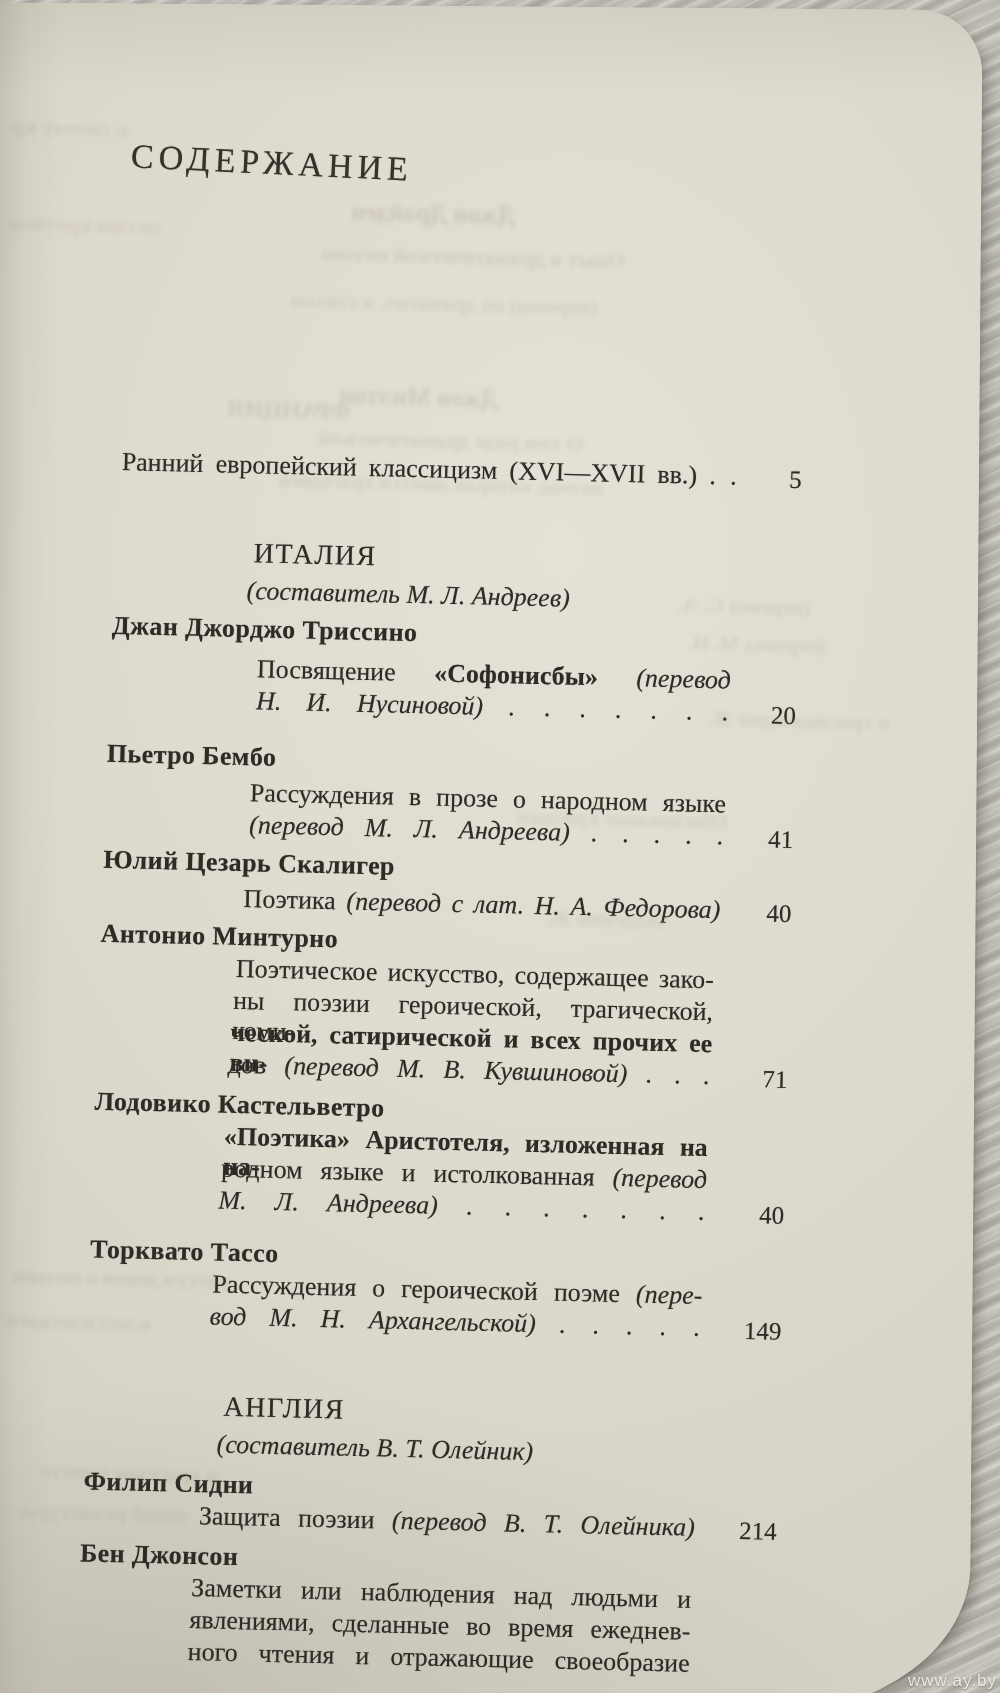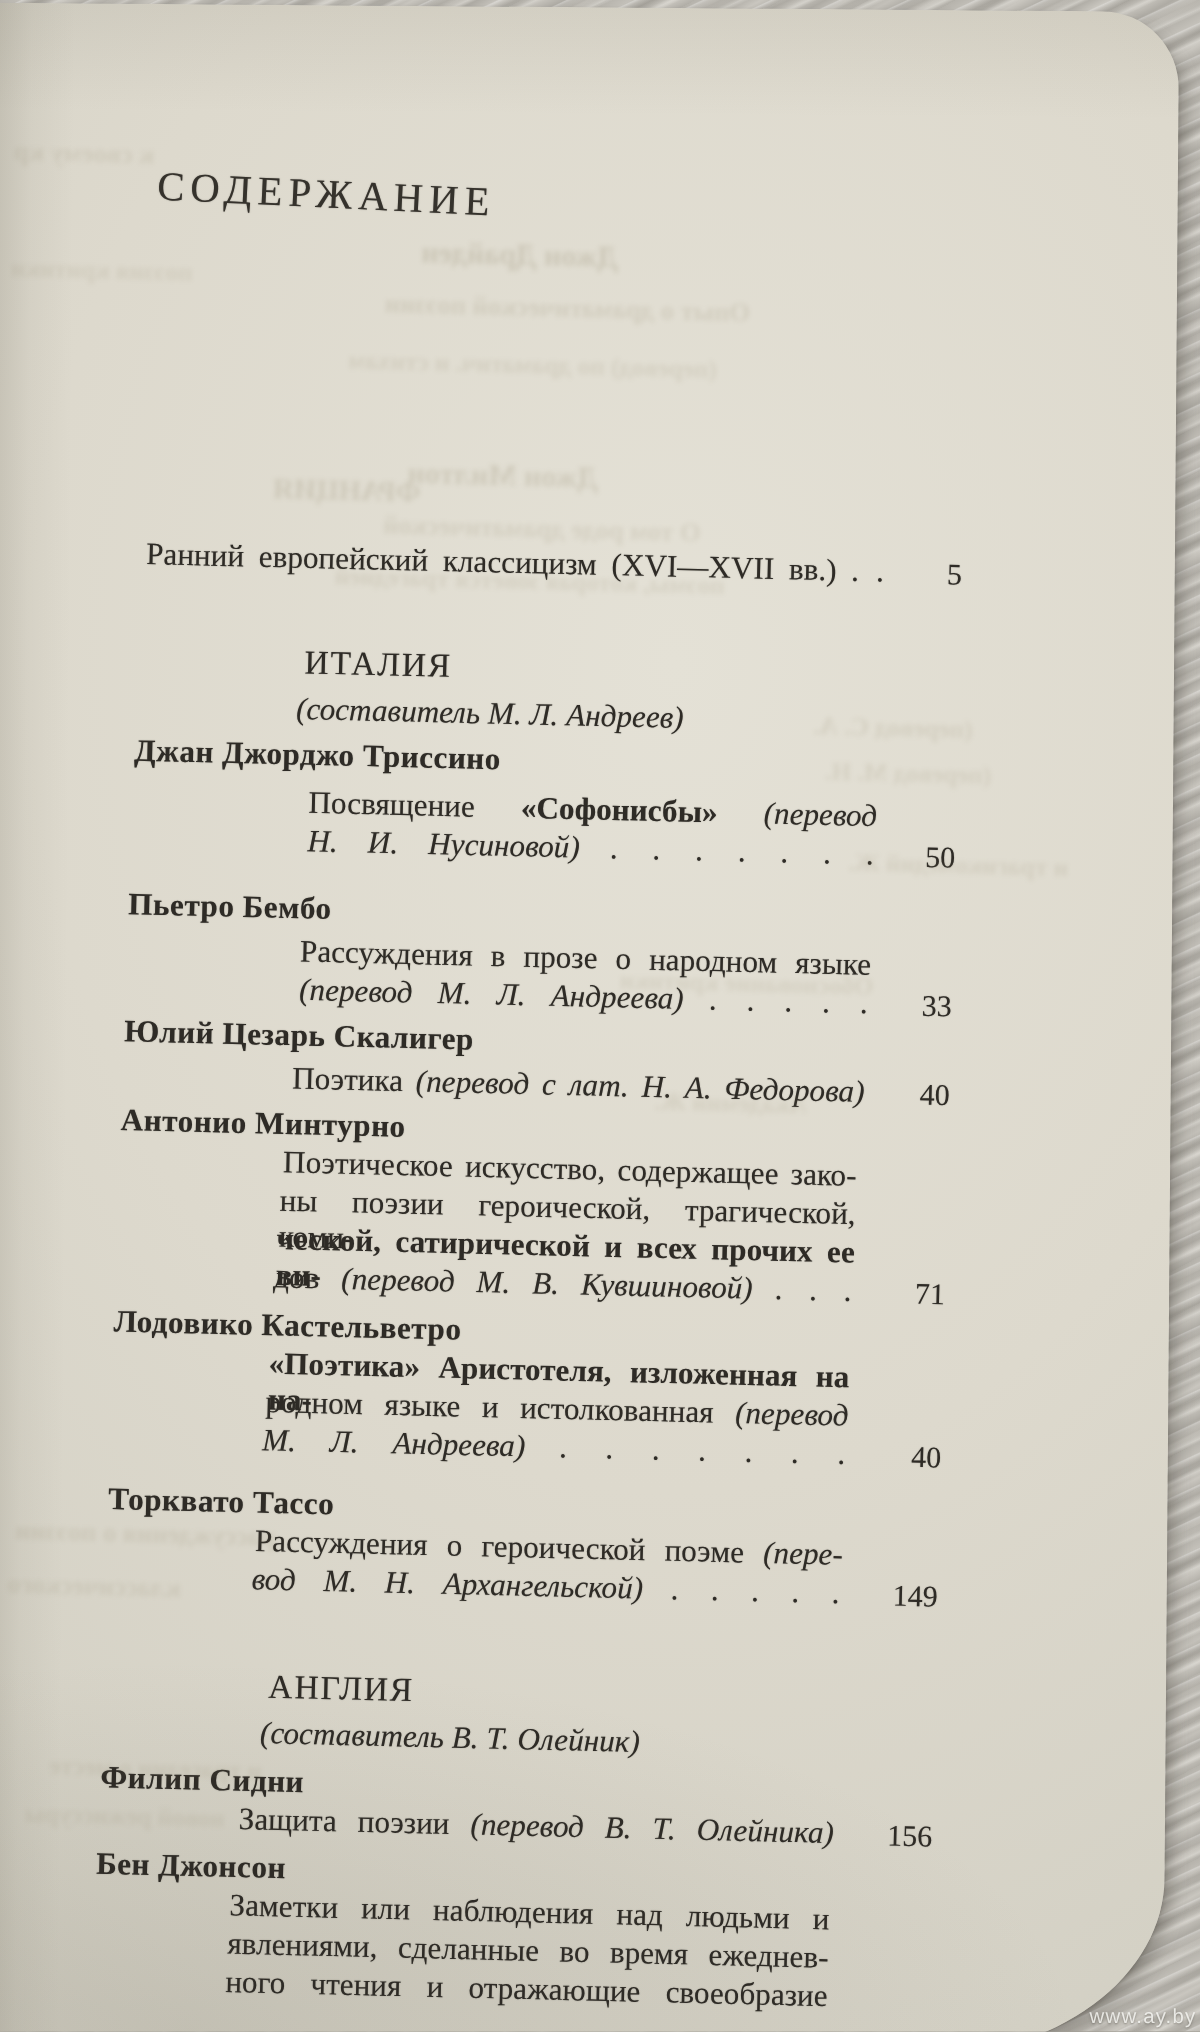--- a/index.html
+++ b/index.html
@@ -98,31 +98,31 @@
             <span class="ltext"><span class="it">(составитель М. Л. Андреев)</span></span>
           </div>
           <div class="line author" style="left: 120px; top: 612px; width: 686px;">
             <span class="ltext"><span>Джан Джорджо Триссино</span></span>
           </div>
           <div class="line" style="left: 266px; top: 652px; width: 540px;">
             <span class="ltext just" style="width: 474px;"><span>Посвящение</span> <span class="bd">«Софонисбы»</span> <span class="it">(перевод</span></span>
           </div>
           <div class="line" style="left: 266px; top: 684px; width: 540px;">
             <span class="ltext just" style="width: 474px;"><span class="it">Н. И. Нусиновой)</span> <span class="dots">. . . . . . .</span></span>
-            <span class="pnum">50</span>
+            <span class="pnum">20</span>
           </div>
           <div class="line author" style="left: 118px; top: 740px; width: 688px;">
             <span class="ltext"><span>Пьетро Бембо</span></span>
           </div>
           <div class="line" style="left: 262px; top: 776px; width: 544px;">
             <span class="ltext just" style="width: 476px;"><span>Рассуждения в прозе о народном языке</span></span>
           </div>
           <div class="line" style="left: 262px; top: 808px; width: 544px;">
             <span class="ltext just" style="width: 476px;"><span class="it">(перевод М. Л. Андреева)</span> <span class="dots">. . . . .</span></span>
-            <span class="pnum">33</span>
+            <span class="pnum">41</span>
           </div>
           <div class="line author" style="left: 117px; top: 846px; width: 689px;">
             <span class="ltext"><span>Юлий Цезарь Скалигер</span></span>
           </div>
           <div class="line" style="left: 258px; top: 882px; width: 548px;">
             <span class="ltext just" style="width: 477px;"><span>Поэтика</span> <span class="it">(перевод с лат. Н. А. Федорова)</span></span>
             <span class="pnum">40</span>
           </div>
           <div class="line author" style="left: 116px; top: 920px; width: 690px;">
             <span class="ltext"><span>Антонио Минтурно</span></span>
@@ -167,21 +167,21 @@
             <span class="ltext"><span>АНГЛИЯ</span></span>
           </div>
           <div class="line" style="left: 244px; top: 1428px; width: 562px;">
             <span class="ltext"><span class="it">(составитель В. Т. Олейник)</span></span>
           </div>
           <div class="line author" style="left: 112px; top: 1468px; width: 694px;">
             <span class="ltext"><span>Филип Сидни</span></span>
           </div>
           <div class="line" style="left: 228px; top: 1500px; width: 578px;">
             <span class="ltext just" style="width: 496px;"><span>Защита поэзии</span> <span class="it">(перевод В. Т. Олейника)</span></span>
-            <span class="pnum">156</span>
+            <span class="pnum">214</span>
           </div>
           <div class="line author" style="left: 110px; top: 1540px; width: 696px;">
             <span class="ltext"><span>Бен Джонсон</span></span>
           </div>
           <div class="line" style="left: 222px; top: 1572px; width: 584px;">
             <span class="ltext just" style="width: 500px;"><span>Заметки или наблюдения над людьми и</span></span>
           </div>
           <div class="line" style="left: 221px; top: 1604px; width: 585px;">
             <span class="ltext just" style="width: 501px;"><span>явлениями, сделанные во время ежеднев-</span></span>
           </div>

